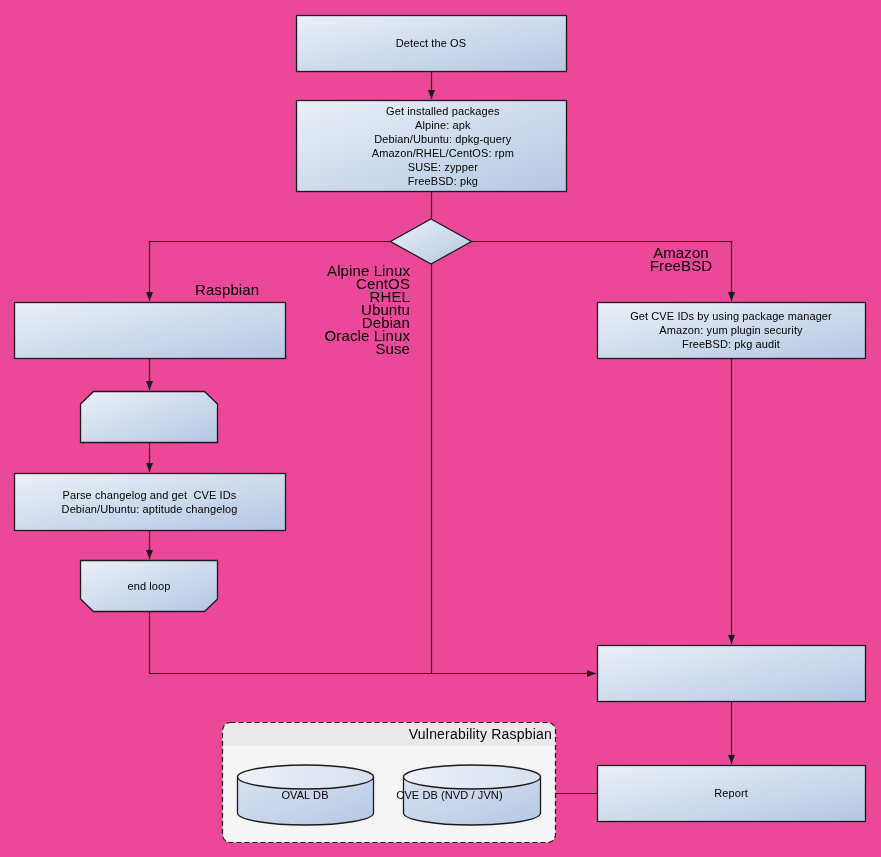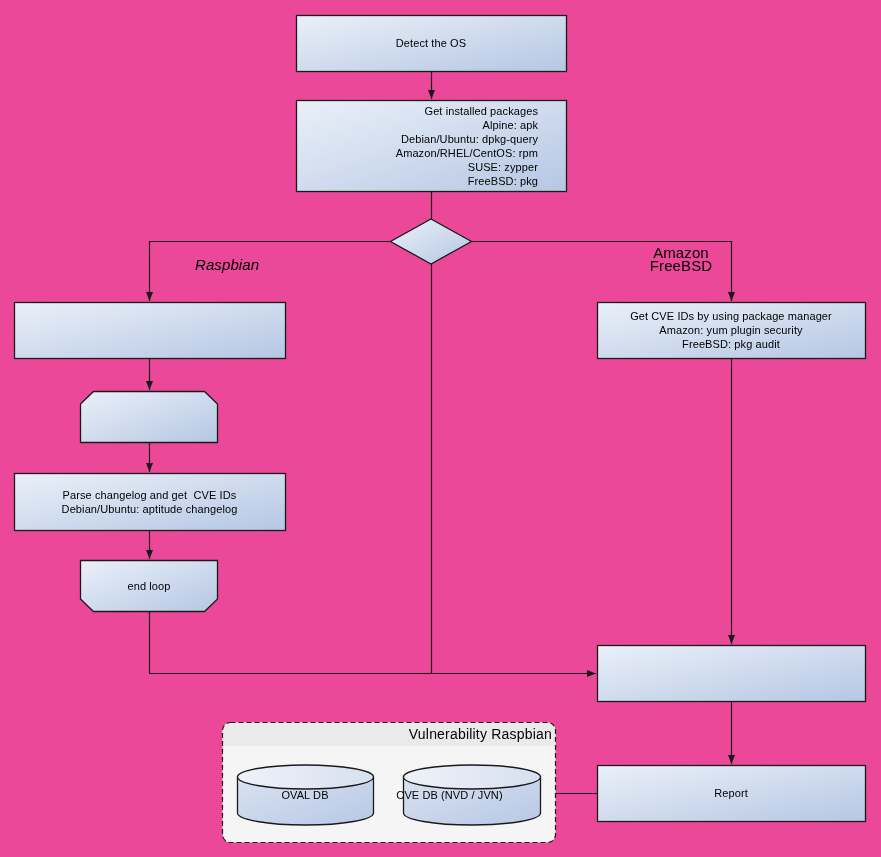--- a/index.html
+++ b/index.html
@@ -24,21 +24,21 @@
   .cylbody{fill:url(#gCylBody);stroke:var(--stroke);stroke-width:1.3;}
   .cyltop{fill:url(#gCylTop);stroke:var(--stroke);stroke-width:1.3;}
   .stopL{stop-color:var(--node-light);} .stopD{stop-color:var(--node-dark);}
   .stopCL{stop-color:var(--cyl-body-light);} .stopCD{stop-color:var(--cyl-body-dark);}
   .stopTL{stop-color:var(--cyl-top-light);} .stopTD{stop-color:var(--cyl-top-dark);}
   .lbl{
     position:absolute;display:flex;align-items:center;justify-content:center;
     text-align:center;white-space:pre-wrap;font-size:11px;line-height:14px;
     letter-spacing:0.1px;color:var(--text);
   }
-  .lbl.right{justify-content:flex-end;text-align:right;margin-left:24px;}
+  .lbl.right{justify-content:flex-end;text-align:center;}
   .edge-lbl{
     position:absolute;white-space:pre-wrap;font-size:15px;line-height:13px;
     letter-spacing:0.1px;color:var(--text);
   }
   .edge-lbl.right{text-align:right;}
   .edge-lbl.center{text-align:center;}
   #db-title{
     position:absolute;left:226px;top:726px;width:326px;text-align:right;
     font-size:14px;line-height:17px;letter-spacing:0.2px;white-space:pre;color:var(--text);
   }
@@ -109,21 +109,28 @@
 SUSE: zypper
 FreeBSD: pkg</div>
   <div class="lbl" style="left:14px;top:473px;width:271px;height:57px;text-align:center;">Parse changelog and get  CVE IDs
 Debian/Ubuntu: aptitude changelog</div>
   <div class="lbl" style="left:80px;top:560px;width:138px;height:52px;">end loop</div>
   <div class="lbl" style="left:597px;top:302px;width:268px;height:56px;">Get CVE IDs by using package manager
 Amazon: yum plugin security
 FreeBSD: pkg audit</div>
   <div class="lbl" style="left:597px;top:765px;width:268px;height:56px;">Report</div>
 
-  <div class="edge-lbl" style="left:195px;top:258px;font-style:italic;">Raspbian</div>
+  <div class="edge-lbl" style="left:195px;top:283px;">Raspbian</div>
+  <div class="edge-lbl right" style="left:300px;top:264px;width:110px;">Alpine Linux
+CentOS
+RHEL
+Ubuntu
+Debian
+Oracle Linux
+Suse</div>
   <div class="edge-lbl center" style="left:641px;top:246px;width:80px;">Amazon
 FreeBSD</div>
 
   <div id="db-title">Vulnerability Raspbian</div>
   <div class="lbl" style="left:237px;top:777px;width:136px;height:36px;">OVAL DB</div>
   <div class="lbl" style="left:381px;top:777px;width:137px;height:36px;">CVE DB (NVD / JVN)</div>
 
 </div>
 
 </body></html>

